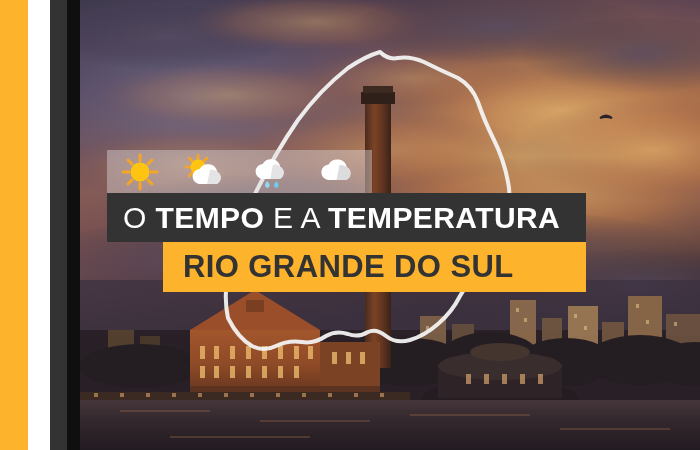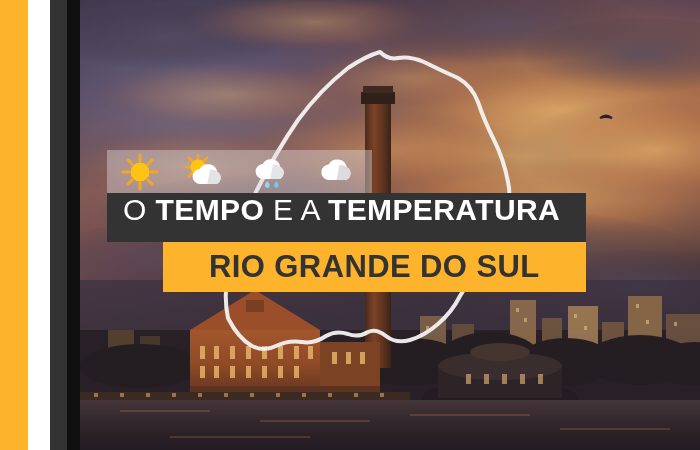--- a/index.html
+++ b/index.html
@@ -53,21 +53,21 @@
   }
   .wx-icon svg { display: block; }
 
   
   #title-bar {
     position: absolute;
     left: 107px; top: 193px;
     width: 479px; height: 49px;
     background: #333333;
     display: flex;
-    align-items: flex-start;
+    align-items: center;
     z-index: 7;
   }
   #title-text {
     color: #ffffff;
     font-size: 30px;
     letter-spacing: 0.4px;
     white-space: nowrap;
     padding-left: 16px;
     font-weight: 400;
   }
@@ -83,21 +83,20 @@
     align-items: center;
     z-index: 7;
   }
   #state-text {
     color: #333333;
     font-size: 31px;
     font-weight: 700;
     letter-spacing: 0.4px;
     white-space: nowrap;
     padding-left: 20px;
-    margin-left: 26px;
   }
 </style>
 </head>
 <body>
 
 <div id="stage">
 
   <div class="rail" id="rail-orange"></div>
   <div class="rail" id="rail-white"></div>
   <div class="rail" id="rail-gray"></div>

